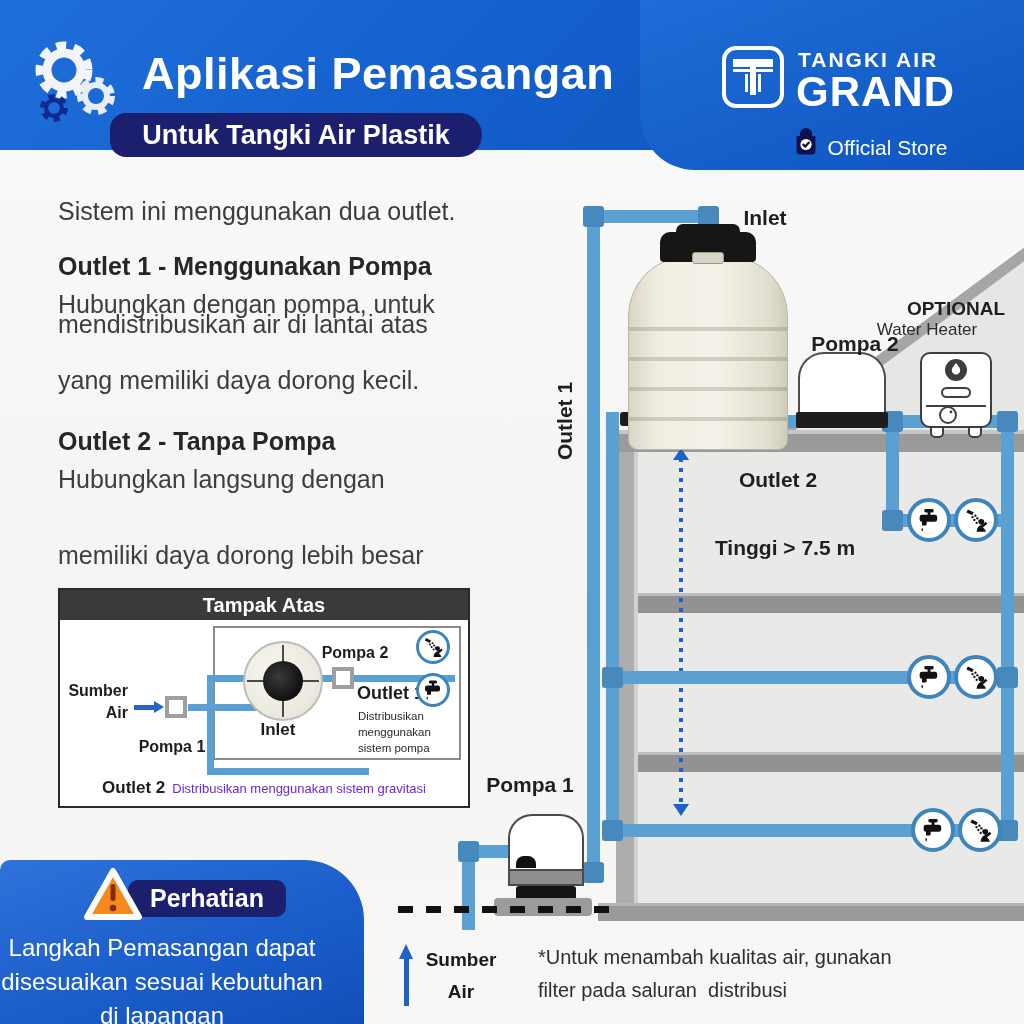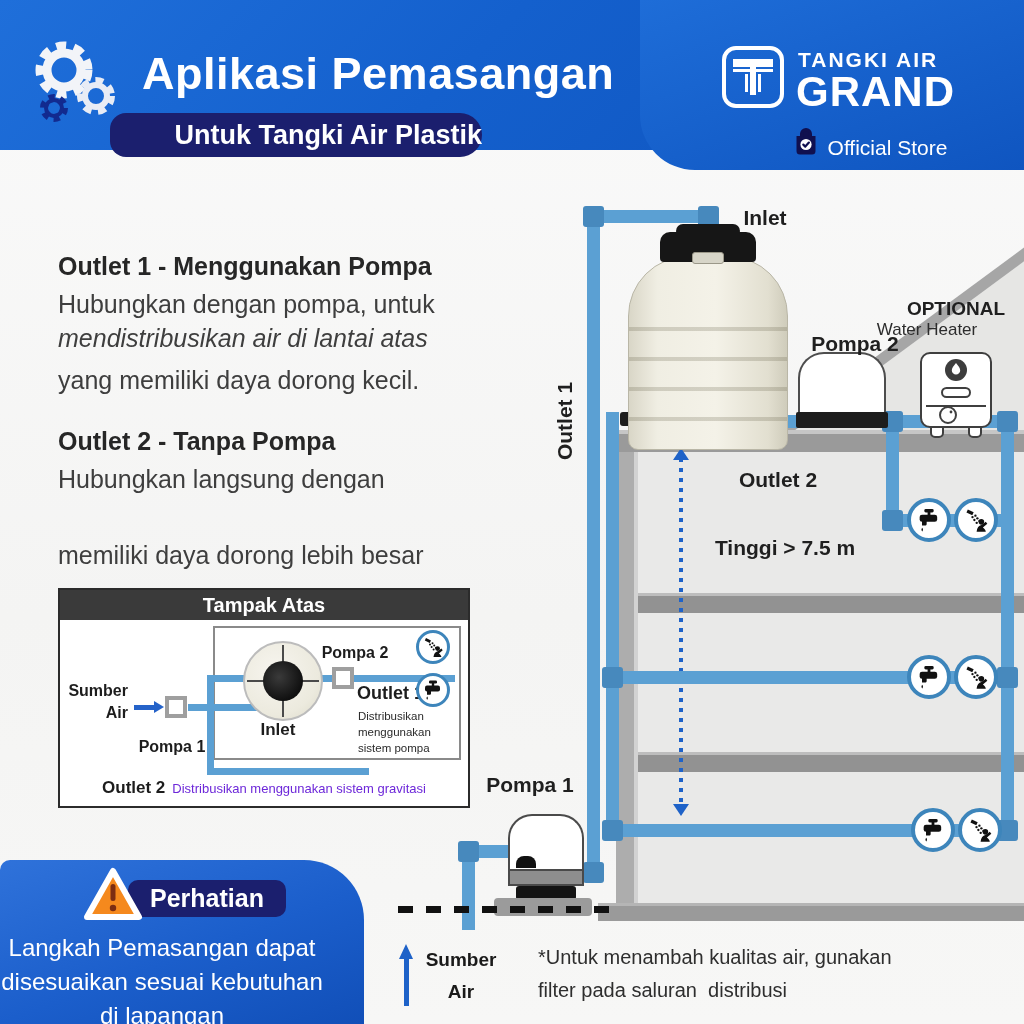--- a/index.html
+++ b/index.html
@@ -8,21 +8,21 @@
     font-family:"Liberation Sans","DejaVu Sans",sans-serif;}
   .abs{position:absolute;}
   
   .hdr-band{position:absolute;left:0;top:0;width:1024px;height:150px;
     background:linear-gradient(135deg,#1f6fda 0%,#1460cd 45%,#0e53bd 100%);}
   .hdr-tab{position:absolute;left:640px;top:0;width:384px;height:170px;
     background:linear-gradient(160deg,#1e6dd8 0%,#0f55c0 100%);
     border-bottom-left-radius:55px;}
   .hdr-title{position:absolute;left:118px;top:48px;font-size:45px;font-weight:bold;color:#ffffff;letter-spacing:.5px;margin-left:24px;}
   .hdr-badge{position:absolute;left:110px;top:113px;width:372px;height:44px;background:#1b1f6e;
-    border-radius:16px 22px 22px 16px;display:flex;align-items:center;justify-content:flex-end;}
+    border-radius:16px 22px 22px 16px;display:flex;align-items:center;justify-content:center;}
   .hdr-badge span{color:#fff;font-size:27px;font-weight:bold;}
   
   .tmark{position:absolute;left:722px;top:46px;width:62px;height:62px;border:4px solid #fff;border-radius:14px;box-sizing:border-box;}
   .tmark i{position:absolute;background:#fff;}
   .logo-l1{position:absolute;left:798px;top:48px;font-size:21px;font-weight:bold;color:#fff;letter-spacing:2px;}
   .logo-l2{position:absolute;left:796px;top:68px;font-size:42px;font-weight:bold;color:#fff;letter-spacing:1px;}
   .store-row{position:absolute;left:760px;top:122px;width:220px;display:flex;align-items:center;gap:9px;justify-content:center;}
   .store-row span{color:#fff;font-size:21px;margin-top:14px;}
   
   .intro{position:absolute;left:58px;top:197px;font-size:25px;color:#3c3c3c;}
@@ -128,24 +128,25 @@
   <div class="store-row">
     <svg width="26" height="28" viewBox="0 0 26 28">
       <path d="M7 9V7a6 6 0 0 1 12 0v2h3.5v15a3.5 3.5 0 0 1-3.5 3.5H7A3.5 3.5 0 0 1 3.5 24V9H7z" fill="#10104f"></path>
       <path d="M9 10V7a4 4 0 0 1 8 0v3" fill="none" stroke="#10104f" stroke-width="2.6"></path>
       <circle cx="13" cy="17.5" r="5.6" fill="#ffffff"></circle>
       <path d="M10.3 17.6l2 2 3.6-4" fill="none" stroke="#10104f" stroke-width="2.2" stroke-linecap="round" stroke-linejoin="round"></path>
     </svg>
     <span>Official Store</span>
   </div>
 
+  <div class="intro">Sistem ini menggunakan dua outlet.</div>
 
   <div class="h2" style="left:58px;top:252px;">Outlet 1 - Menggunakan Pompa</div>
   <div class="pline" style="left:58px;top:290px;">Hubungkan dengan pompa, untuk</div>
-  <div class="pline" style="left:58px;top:324px;font-style:italic;">mendistribusikan air di lantai atas</div>
+  <div class="pline" style="left:58px;top:310px;">mendistribusikan air di lantai atas</div>
   <div class="pline" style="left:58px;top:366px;">yang memiliki daya dorong kecil.</div>
 
   <div class="h2" style="left:58px;top:427px;">Outlet 2 - Tanpa Pompa</div>
   <div class="pline" style="left:58px;top:465px;">Hubungkan langsung dengan</div>
   <div class="pline" style="left:58px;top:541px;">memiliki daya dorong lebih besar</div>
 
   <div class="tv">
     <div class="tv-head">
       <span>Tampak Atas</span>
     </div>

